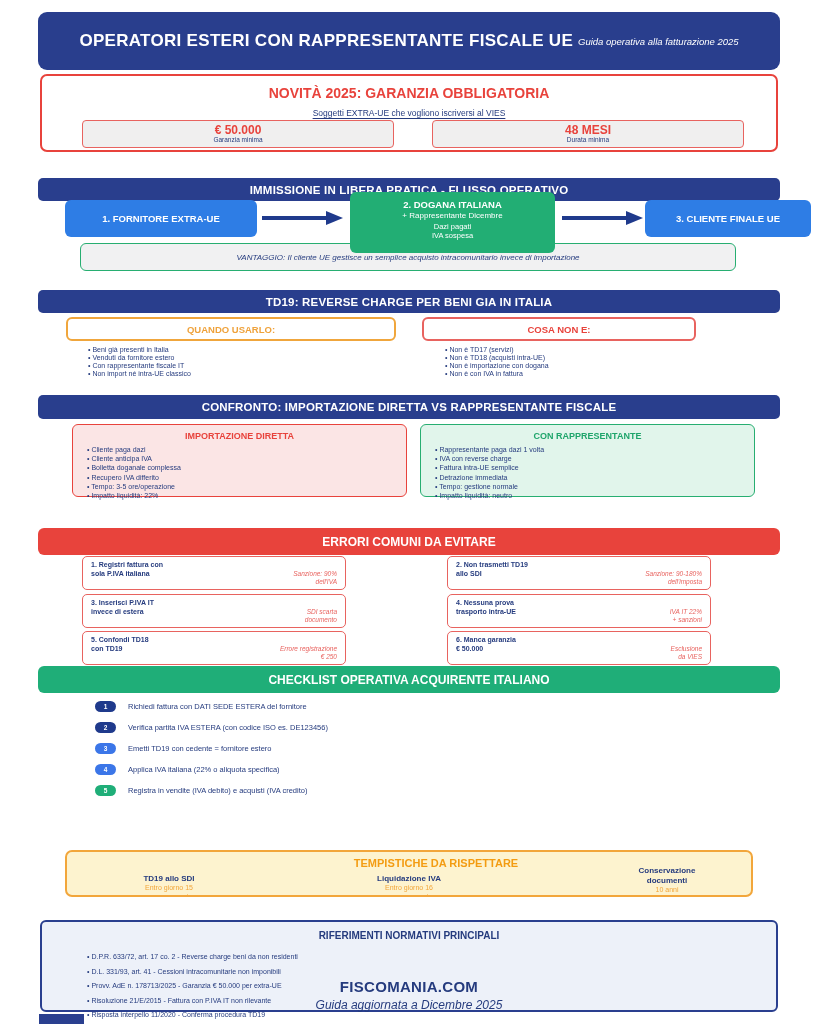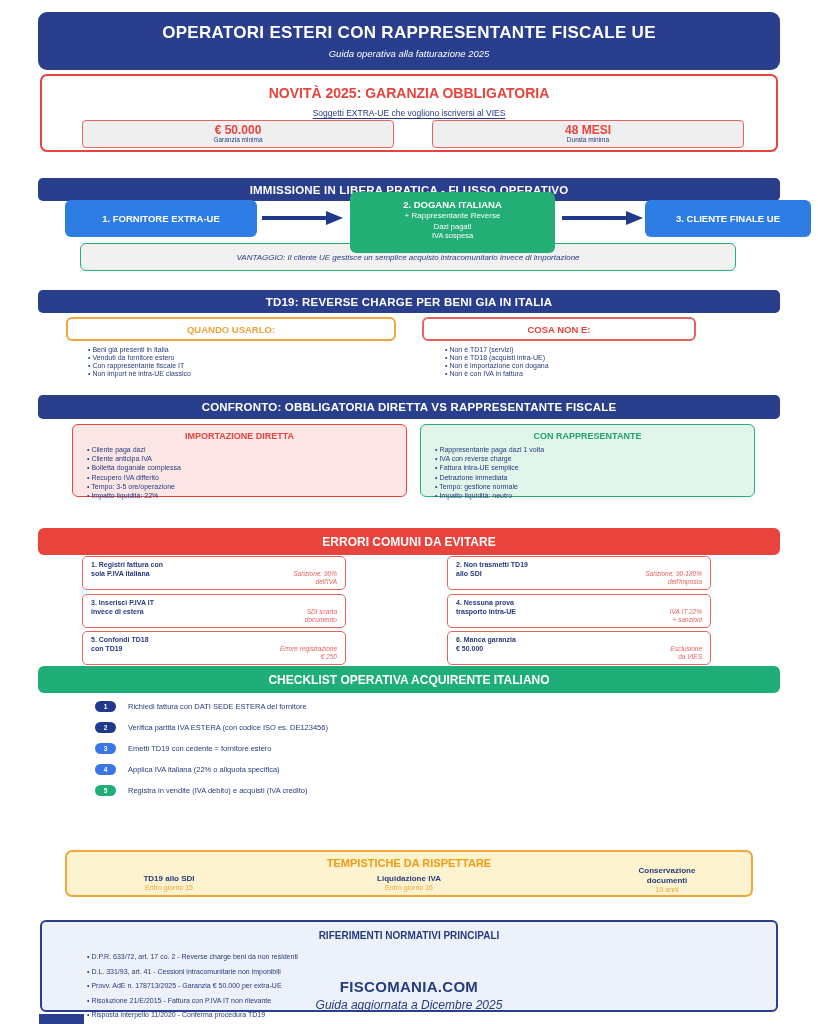--- a/index.html
+++ b/index.html
@@ -3,21 +3,21 @@
 <meta charset="utf-8">
 <style>
   html,body{margin:0;padding:0;background:#ffffff;}
   body{font-family:"Liberation Sans","DejaVu Sans",sans-serif;}
   .page{position:relative;width:818px;height:1024px;background:#fff;overflow:hidden;}
   .abs{position:absolute;}
   .navy-bar{background:#293E8D;color:#fff;border-radius:5px;display:flex;align-items:center;justify-content:center;font-weight:bold;font-size:11.5px;letter-spacing:.2px;}
   .pre{white-space:pre-line;}
 
   
-  .hdr{left:38px;top:12px;width:742px;height:58px;background:#293E8D;border-radius:9px;color:#fff;display:flex;flex-direction:column;align-items:center;justify-content:center;gap:5px;}
+  .hdr{left:38px;top:12px;width:742px;height:58px;background:#293E8D;border-radius:9px;color:#fff;display:flex;align-items:center;justify-content:center;gap:5px;}
   .hdr-title{font-size:17px;font-weight:bold;letter-spacing:.3px;}
   .hdr-sub{font-size:9.5px;font-style:italic;}
 
   
   .novita{left:40px;top:74px;width:738px;height:78px;border:2px solid #E8433C;border-radius:7px;background:#fff;box-sizing:border-box;}
   .nov-title{position:absolute;top:9px;left:0;width:100%;text-align:center;color:#E8433C;font-weight:bold;font-size:14px;}
   .nov-sub{position:absolute;top:32px;left:0;width:100%;text-align:center;color:#253B7E;font-size:8.5px;text-decoration:underline;text-underline-offset:2px;}
   .stat{position:absolute;top:44px;height:28px;background:#F0EFEF;border:1.5px solid #E8635F;border-radius:4px;box-sizing:border-box;display:flex;flex-direction:column;align-items:center;justify-content:center;line-height:1.05;}
   .stat-val{color:#E8433C;font-weight:bold;font-size:12px;}
   .stat-lab{color:#253B7E;font-size:6.5px;}
@@ -61,21 +61,21 @@
   .chk-bar{left:38px;top:666px;width:742px;height:27px;background:#1FAE78;color:#fff;border-radius:6px;display:flex;align-items:center;justify-content:center;font-weight:bold;font-size:12px;}
   .chk-row{position:absolute;left:95px;height:12px;display:flex;align-items:center;gap:12px;}
   .pill{width:21px;height:11px;border-radius:6px;color:#fff;font-size:6.5px;font-weight:bold;display:flex;align-items:center;justify-content:center;}
   .p-navy{background:#1F3A8C;}
   .p-blue{background:#3B76E8;}
   .p-green{background:#1FAE78;}
   .chk-txt{color:#253B7E;font-size:7.5px;}
 
   
   .temp{left:65px;top:850px;width:688px;height:47px;background:#FDF3CF;border:2px solid #F2A63B;border-radius:7px;box-sizing:border-box;overflow:hidden;}
-  .temp-title{position:absolute;top:5px;left:0;width:100%;text-align:center;color:#F39C12;font-weight:bold;font-size:11px;}
+  .temp-title{position:absolute;top:5px;left:0;width:100%;text-align:center;color:#F39C12;font-weight:bold;font-size:11px;padding-left:27px;}
   .tcol{position:absolute;display:flex;flex-direction:column;align-items:center;line-height:1.25;}
   .tcol-lab{color:#253B7E;font-weight:bold;font-size:8px;text-align:center;}
   .tcol-val{color:#F2A63B;font-size:7px;text-align:center;}
 
   
   .rif{left:40px;top:920px;width:738px;height:92px;background:#EDF1F9;border:2px solid #2A3F8F;border-radius:6px;box-sizing:border-box;}
   .rif-title{position:absolute;top:8px;left:0;width:100%;text-align:center;color:#253B7E;font-weight:bold;font-size:10px;}
   .rif-list{position:absolute;left:45px;top:28px;color:#253B7E;font-size:7px;line-height:14.5px;}
   .rif-list div::before{content:"• ";}
   .brand{position:absolute;left:0;width:100%;top:56px;text-align:center;color:#253B7E;font-weight:bold;font-size:15px;letter-spacing:.3px;}
@@ -107,21 +107,21 @@
   </div>
 
   <div class="abs navy-bar flow-bar">IMMISSIONE IN LIBERA PRATICA - FLUSSO OPERATIVO</div>
   <div class="abs step step-blue" style="left:65px;top:200px;width:192px;height:37px;">1. FORNITORE EXTRA-UE</div>
   <svg class="abs" style="left:262px;top:211px;" width="82" height="14">
     <line x1="0" y1="7" x2="66" y2="7" stroke="#1F3A8C" stroke-width="4"></line>
     <polygon points="64,0 81,7 64,14" fill="#1F3A8C"></polygon>
   </svg>
   <div class="abs step step-green" style="left:350px;top:192px;width:205px;height:61px;">
     <div class="sg-t">2. DOGANA ITALIANA</div>
-    <div class="sg-l1">+ Rappresentante Reverse</div>
+    <div class="sg-l1">+ Rappresentante Dicembre</div>
     <div class="sg-l2">Dazi pagati</div>
     <div class="sg-l2">IVA sospesa</div>
   </div>
   <svg class="abs" style="left:562px;top:211px;" width="82" height="14">
     <line x1="0" y1="7" x2="66" y2="7" stroke="#1F3A8C" stroke-width="4"></line>
     <polygon points="64,0 81,7 64,14" fill="#1F3A8C"></polygon>
   </svg>
   <div class="abs step step-blue" style="left:645px;top:200px;width:166px;height:37px;">3. CLIENTE FINALE UE</div>
   <div class="abs vantaggio">VANTAGGIO: Il cliente UE gestisce un semplice acquisto intracomunitario invece di importazione</div>
 
@@ -134,21 +134,21 @@
     <div>Con rappresentante fiscale IT</div>
     <div>Non import né intra-UE classico</div>
   </div>
   <div class="abs blist" style="left:445px;top:346px;">
     <div>Non è TD17 (servizi)</div>
     <div>Non è TD18 (acquisti intra-UE)</div>
     <div>Non è importazione con dogana</div>
     <div>Non è con IVA in fattura</div>
   </div>
 
-  <div class="abs navy-bar conf-bar">CONFRONTO: OBBLIGATORIA DIRETTA VS RAPPRESENTANTE FISCALE</div>
+  <div class="abs navy-bar conf-bar">CONFRONTO: IMPORTAZIONE DIRETTA VS RAPPRESENTANTE FISCALE</div>
   <div class="abs cbox cbox-red">
     <div class="cbox-h">IMPORTAZIONE DIRETTA</div>
     <div class="blist">
       <div>Cliente paga dazi</div>
       <div>Cliente anticipa IVA</div>
       <div>Bolletta doganale complessa</div>
       <div>Recupero IVA differito</div>
       <div>Tempo: 3-5 ore/operazione</div>
       <div>Impatto liquidità: 22%</div>
     </div>

